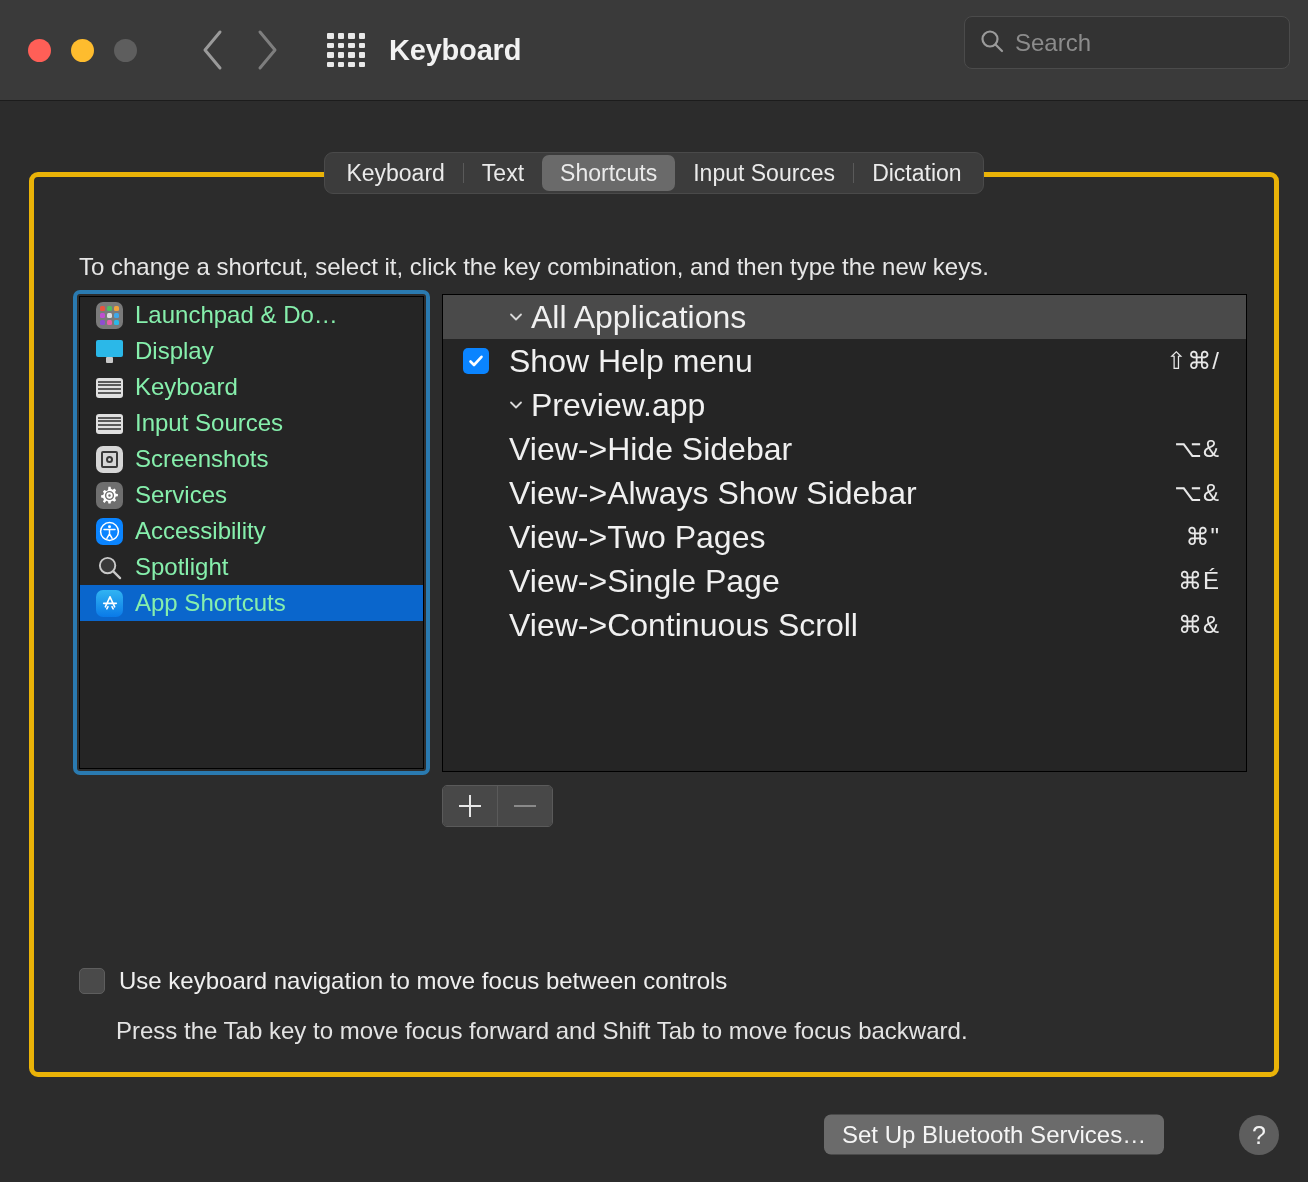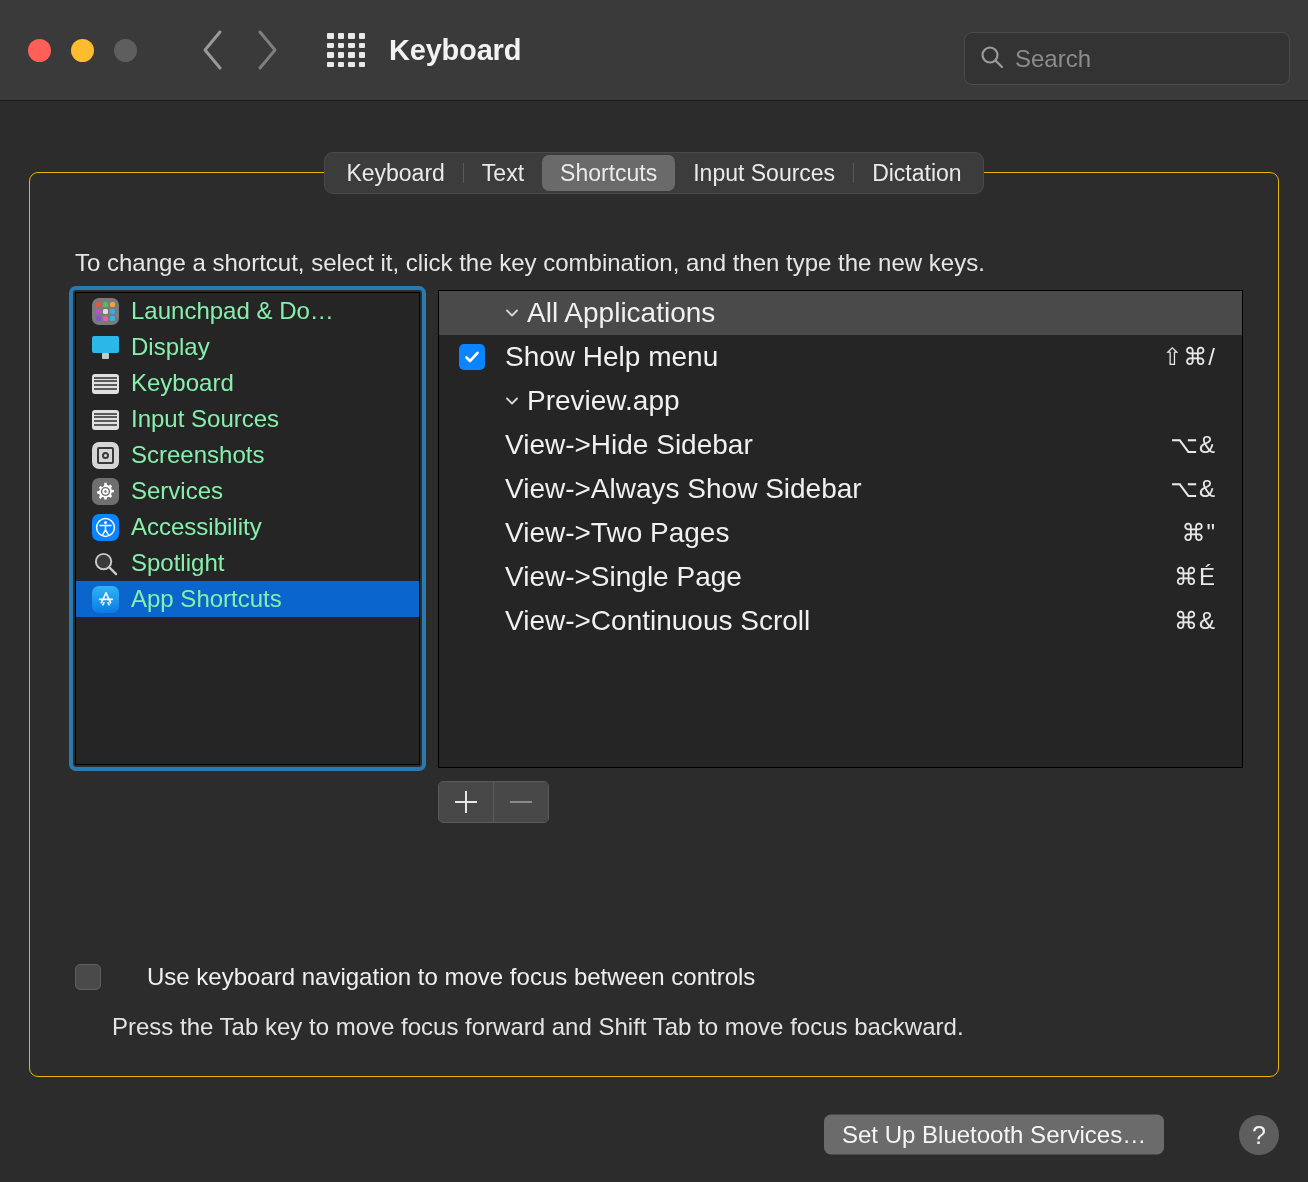--- a/index.html
+++ b/index.html
@@ -48,21 +48,21 @@
   .win-title {
     margin-left: 22px;
     font-size: 29px;
     font-weight: bold;
     color: #f2f2f2;
     letter-spacing: -0.2px;
   }
 
   .searchbox {
     position: absolute;
-    right: 18px; top: 32px;
+    right: 18px; top: 16px;
     width: 326px; height: 53px;
     background: #333333;
     border: 1px solid #4b4b4b;
     border-radius: 8px;
     display: flex; align-items: center;
     padding: 0 14px;
   }
   .searchbox .mag { margin-right: 10px; flex: 0 0 auto; }
   .searchbox input {
     background: transparent; border: 0; outline: 0;
@@ -100,21 +100,21 @@
   }
   .tab.sel { background: #6a6a6a; }
   .tabsep { width: 1px; height: 20px; background: #5a5a5a; }
 
   
   .panel {
     position: absolute;
     left: 29px; top: 172px;
     width: 1250px; height: 905px;
     background: #2c2c2c;
-    border: 1px solid #eab308;
+    border: 5px solid #eab308;
     border-radius: 9px;
     padding-left: 24px;
   }
 
   .instructions {
     position: absolute;
     left: 45px; top: 76px;
     font-size: 24px;
     color: #e6e6e6;
   }
@@ -212,21 +212,21 @@
     height: 44px;
     position: relative;
     cursor: default;
   }
   .grow.group-hdr { background: #4a4a4a; }
   .disc {
     position: absolute; left: 64px; top: 50%; transform: translateY(-50%);
     width: 18px; height: 18px;
   }
   .grow .gname {
-    font-size: 28px; color: #f0f0f0; white-space: nowrap;
+    font-size: 32px; color: #f0f0f0; white-space: nowrap;
   }
   .grow.group-hdr .gname { margin-left: 88px; }
   .grow.item .gname { margin-left: 66px; }
   .chk {
     position: absolute; left: 20px; top: 50%; transform: translateY(-50%);
     width: 26px; height: 26px;
     background: #0a84ff; border-radius: 5px;
     display: flex; align-items: center; justify-content: center;
   }
   .keys {
@@ -260,21 +260,21 @@
     position: absolute;
     left: 45px; top: 790px;
     display: flex; align-items: center; gap: 14px;
   }
   .kbnav .box {
     width: 26px; height: 26px;
     background: #4a4a4a;
     border: 1px solid #5e5e5e;
     border-radius: 5px;
   }
-  .kbnav .lbl { font-size: 24px; color: #efefef; margin-left: 32px; }
+  .kbnav .lbl { font-size: 24px; color: #efefef; }
   .kbnav-sub {
     position: absolute;
     left: 82px; top: 840px;
     font-size: 24px; color: #e3e3e3;
   }
 
   
   .btn-bt {
     position: absolute;
     left: 824px; top: 1115px;

